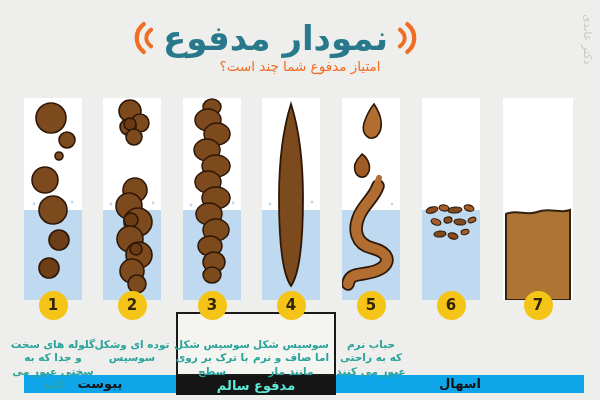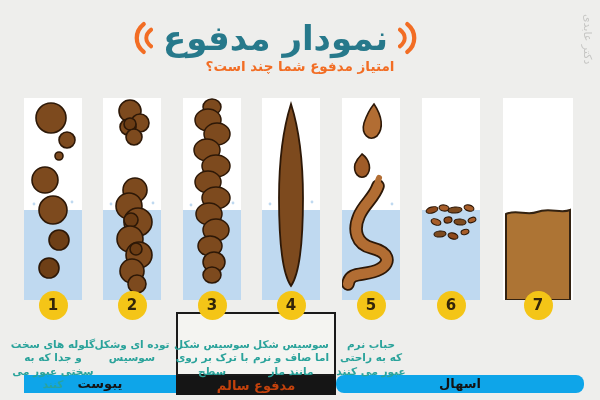--- a/index.html
+++ b/index.html
@@ -7,31 +7,31 @@
     position:relative;width:600px;height:400px;overflow:hidden;
     background:#eeeeec;
     font-family:"DejaVu Sans","Liberation Sans",sans-serif;
   }
   
   .titlebar{position:absolute;top:6px;left:0;width:551px;height:50px;
     display:flex;align-items:flex-start;justify-content:center;gap:10px;margin-top:15px;}
   .title{color:#27798b;font-size:34px;font-weight:bold;direction:rtl;line-height:1;}
   .paren{display:block;}
   .subtitle{position:absolute;top:58px;left:0;width:600px;text-align:center;
-    color:#f26d24;font-size:13.5px;font-weight:bold;direction:rtl;}
+    color:#f26d24;font-size:13.5px;font-weight:normal;direction:rtl;}
   .watermark{position:absolute;top:14px;right:6px;color:#c6c6c4;font-size:11px;
     writing-mode:vertical-rl;letter-spacing:1px;direction:rtl;}
   
   .catbar{position:absolute;top:375px;height:18px;background:#0ea5e9;
     color:#141414;font-size:13px;font-weight:bold;text-align:center;
     line-height:18px;direction:rtl;z-index:1;}
   .healthy-box{position:absolute;left:176px;top:312px;width:160px;height:64px;
     background:#f4f4f1;border:2px solid #1a1a1a;box-sizing:border-box;z-index:1;}
   .healthy-bar{position:absolute;left:176px;top:376px;width:160px;height:19px;
-    background:#151515;color:#c2410c;font-size:13px;font-weight:bold;
+    background:#151515;color:#5eead4;font-size:13px;font-weight:bold;
     text-align:center;line-height:19px;direction:rtl;z-index:2;}
   
   .col{position:absolute;top:98px;width:58px;height:300px;z-index:2;}
   .panel{position:absolute;top:0;left:0;width:58px;height:202px;background:#fff;}
   .col7 .panel{width:70px;}
   .num-circle{position:absolute;top:193px;left:50%;margin-left:-14.5px;
     width:29px;height:29px;border-radius:50%;background:#f4c517;
     color:#33250a;font-size:15px;font-weight:bold;text-align:center;
     line-height:29px;z-index:3;}
   .desc{position:absolute;top:224px;left:50%;width:100px;margin-left:-50px;
@@ -54,21 +54,21 @@
       <path d="M10,3 C20,11 20,25 10,33" fill="none" stroke="#f26d24" stroke-width="4.6" stroke-linecap="round"></path>
       <path d="M2,9 C9,14.5 9,21.5 2,27" fill="none" stroke="#f26d24" stroke-width="4.2" stroke-linecap="round"></path>
     </svg>
   </div>
   <div class="subtitle">امتیاز مدفوع شما چند است؟</div>
   <div class="watermark">دکتر عابدی</div>
 
   <div class="catbar" style="left:24px;width:152px;">یبوست</div>
   <div class="healthy-box"></div>
   <div class="healthy-bar">مدفوع سالم</div>
-  <div class="catbar" style="left:336px;width:248px;border-radius:8px;">اسهال</div>
+  <div class="catbar" style="left:336px;width:248px;">اسهال</div>
 
   <div class="col" style="left:24px;">
     <div class="panel">
       <svg width="58" height="202" viewBox="0 0 58 202">
         <rect x="0" y="112" width="58" height="90" fill="#bfd9f0"></rect>
         <circle cx="10" cy="106" r="1.4" fill="#bfd9f0"></circle>
           <circle cx="48" cy="104" r="1.4" fill="#bfd9f0"></circle>
           <circle cx="20" cy="102" r="1" fill="#bfd9f0"></circle>
         <g fill="#7d4a1e" stroke="#2d1807" stroke-width="1.6">
           <circle cx="27" cy="20" r="15"></circle>

